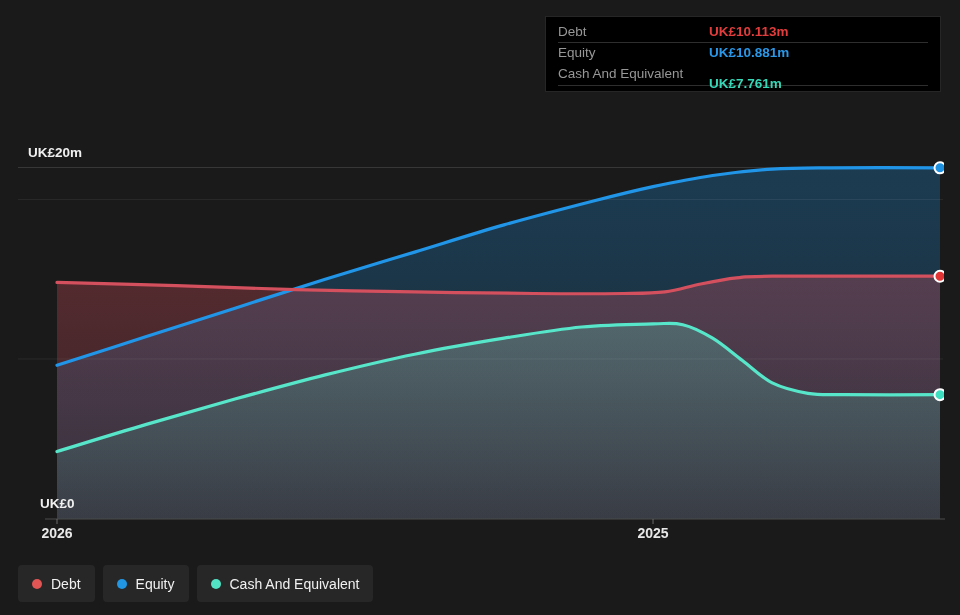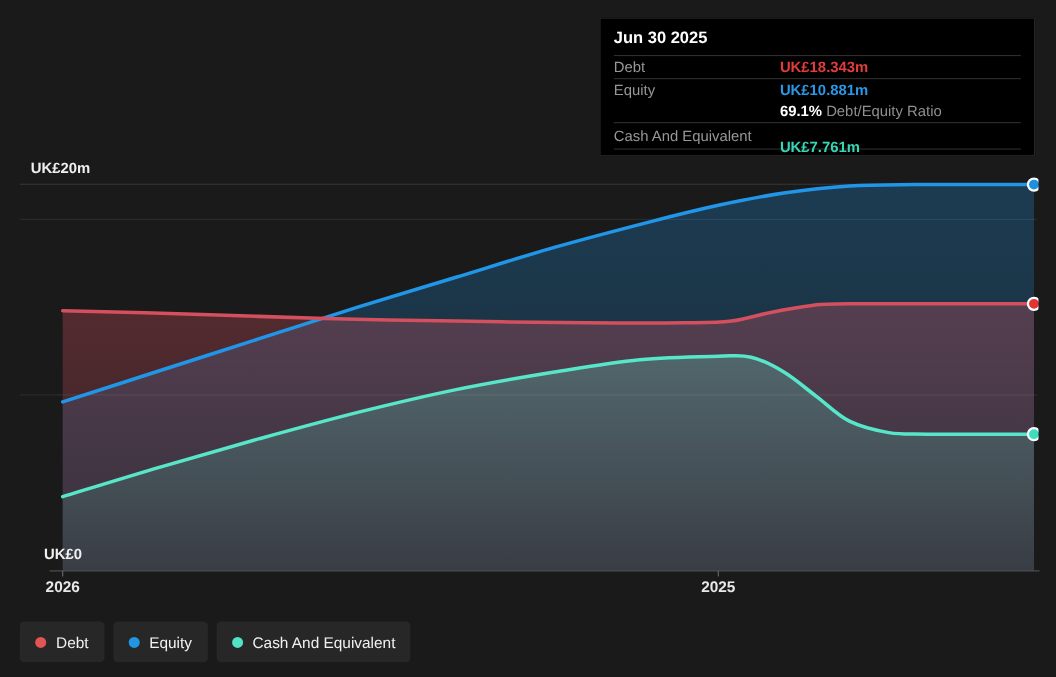--- a/index.html
+++ b/index.html
@@ -81,32 +81,27 @@
       <line x1="57" x2="57" y1="519" y2="524" stroke="#6a6a6a" stroke-width="1"></line>
       <line x1="653.0175497806277" x2="653.0175497806277" y1="519" y2="524" stroke="#6a6a6a" stroke-width="1"></line>
     </svg>
 
   <div class="y-label top">UK£20m</div>
   <div class="y-label bottom">UK£0</div>
   <div class="x-label left">2026</div>
   <div class="x-label right">2025</div>
 
   <div class="tooltip">
-    <div class="title">Jun 30 2025</div>
     <div class="t-row sep">
       <span class="lbl">Debt</span>
-      <span class="val" style="color: rgb(226, 60, 60);">UK£18.343m</span>
+      <span class="val" style="color: rgb(226, 60, 60);">UK£10.113m</span>
     </div>
     <div class="t-row">
       <span class="lbl">Equity</span>
       <span class="val" style="color: rgb(42, 151, 232);">UK£10.881m</span>
-    </div>
-    <div class="t-row sep">
-      <span class="lbl"></span>
-      <span class="val"><span class="ratio-b">69.1%</span><span class="ratio-s"> Debt/Equity Ratio</span></span>
     </div>
     <div class="t-row sep last">
       <span class="lbl">Cash And Equivalent</span>
       <span class="val" style="color: rgb(54, 215, 183); margin-top: 20px;">UK£7.761m</span>
     </div>
   </div>
 
   <div class="legend">
     <div class="chip">
       <span class="dot" style="background: rgb(226, 85, 85);"></span>

